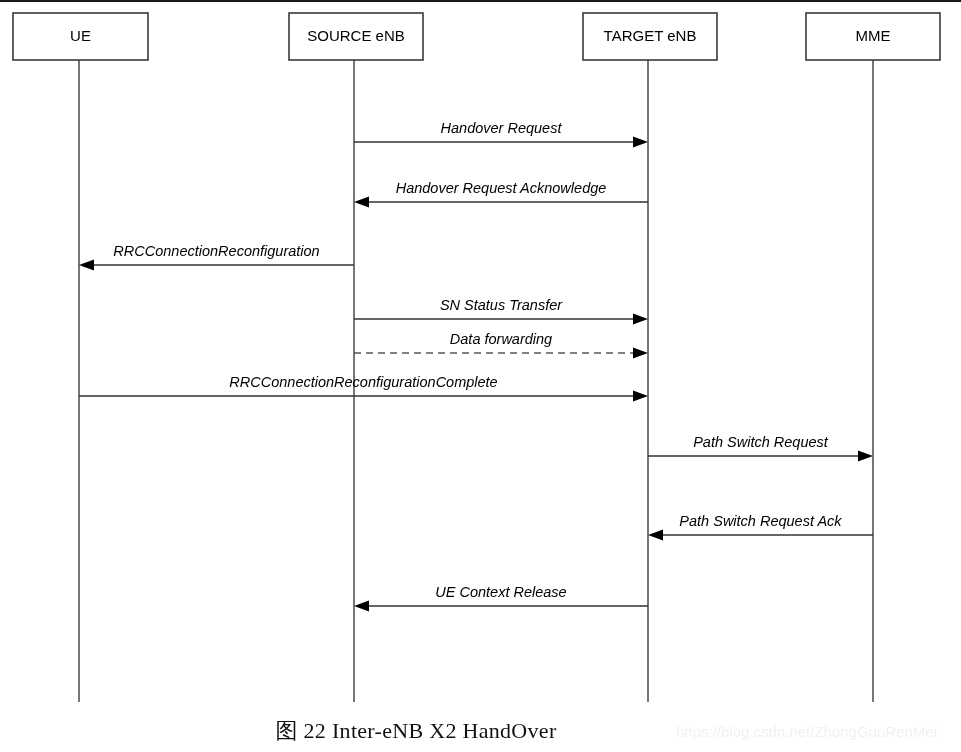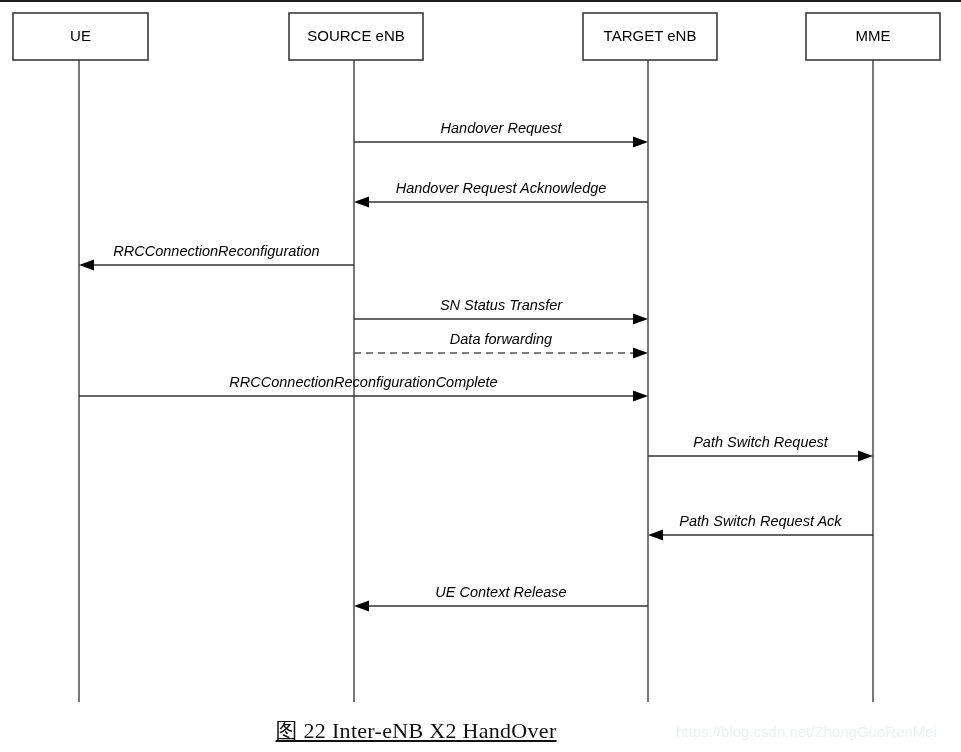--- a/index.html
+++ b/index.html
@@ -71,21 +71,20 @@
   #caption {
     position: absolute;
     left: 0;
     top: 716px;
     width: 832px;
     text-align: center;
     font-family: "Liberation Serif", serif;
     font-size: 22px;
     color: #111111;
     letter-spacing: 0.3px;
-    text-decoration: underline;
   }
   #watermark {
     position: absolute;
     left: 676px;
     top: 723px;
     font-family: "Liberation Sans", sans-serif;
     font-size: 15px;
     color: #eef1f3;
     white-space: nowrap;
   }

